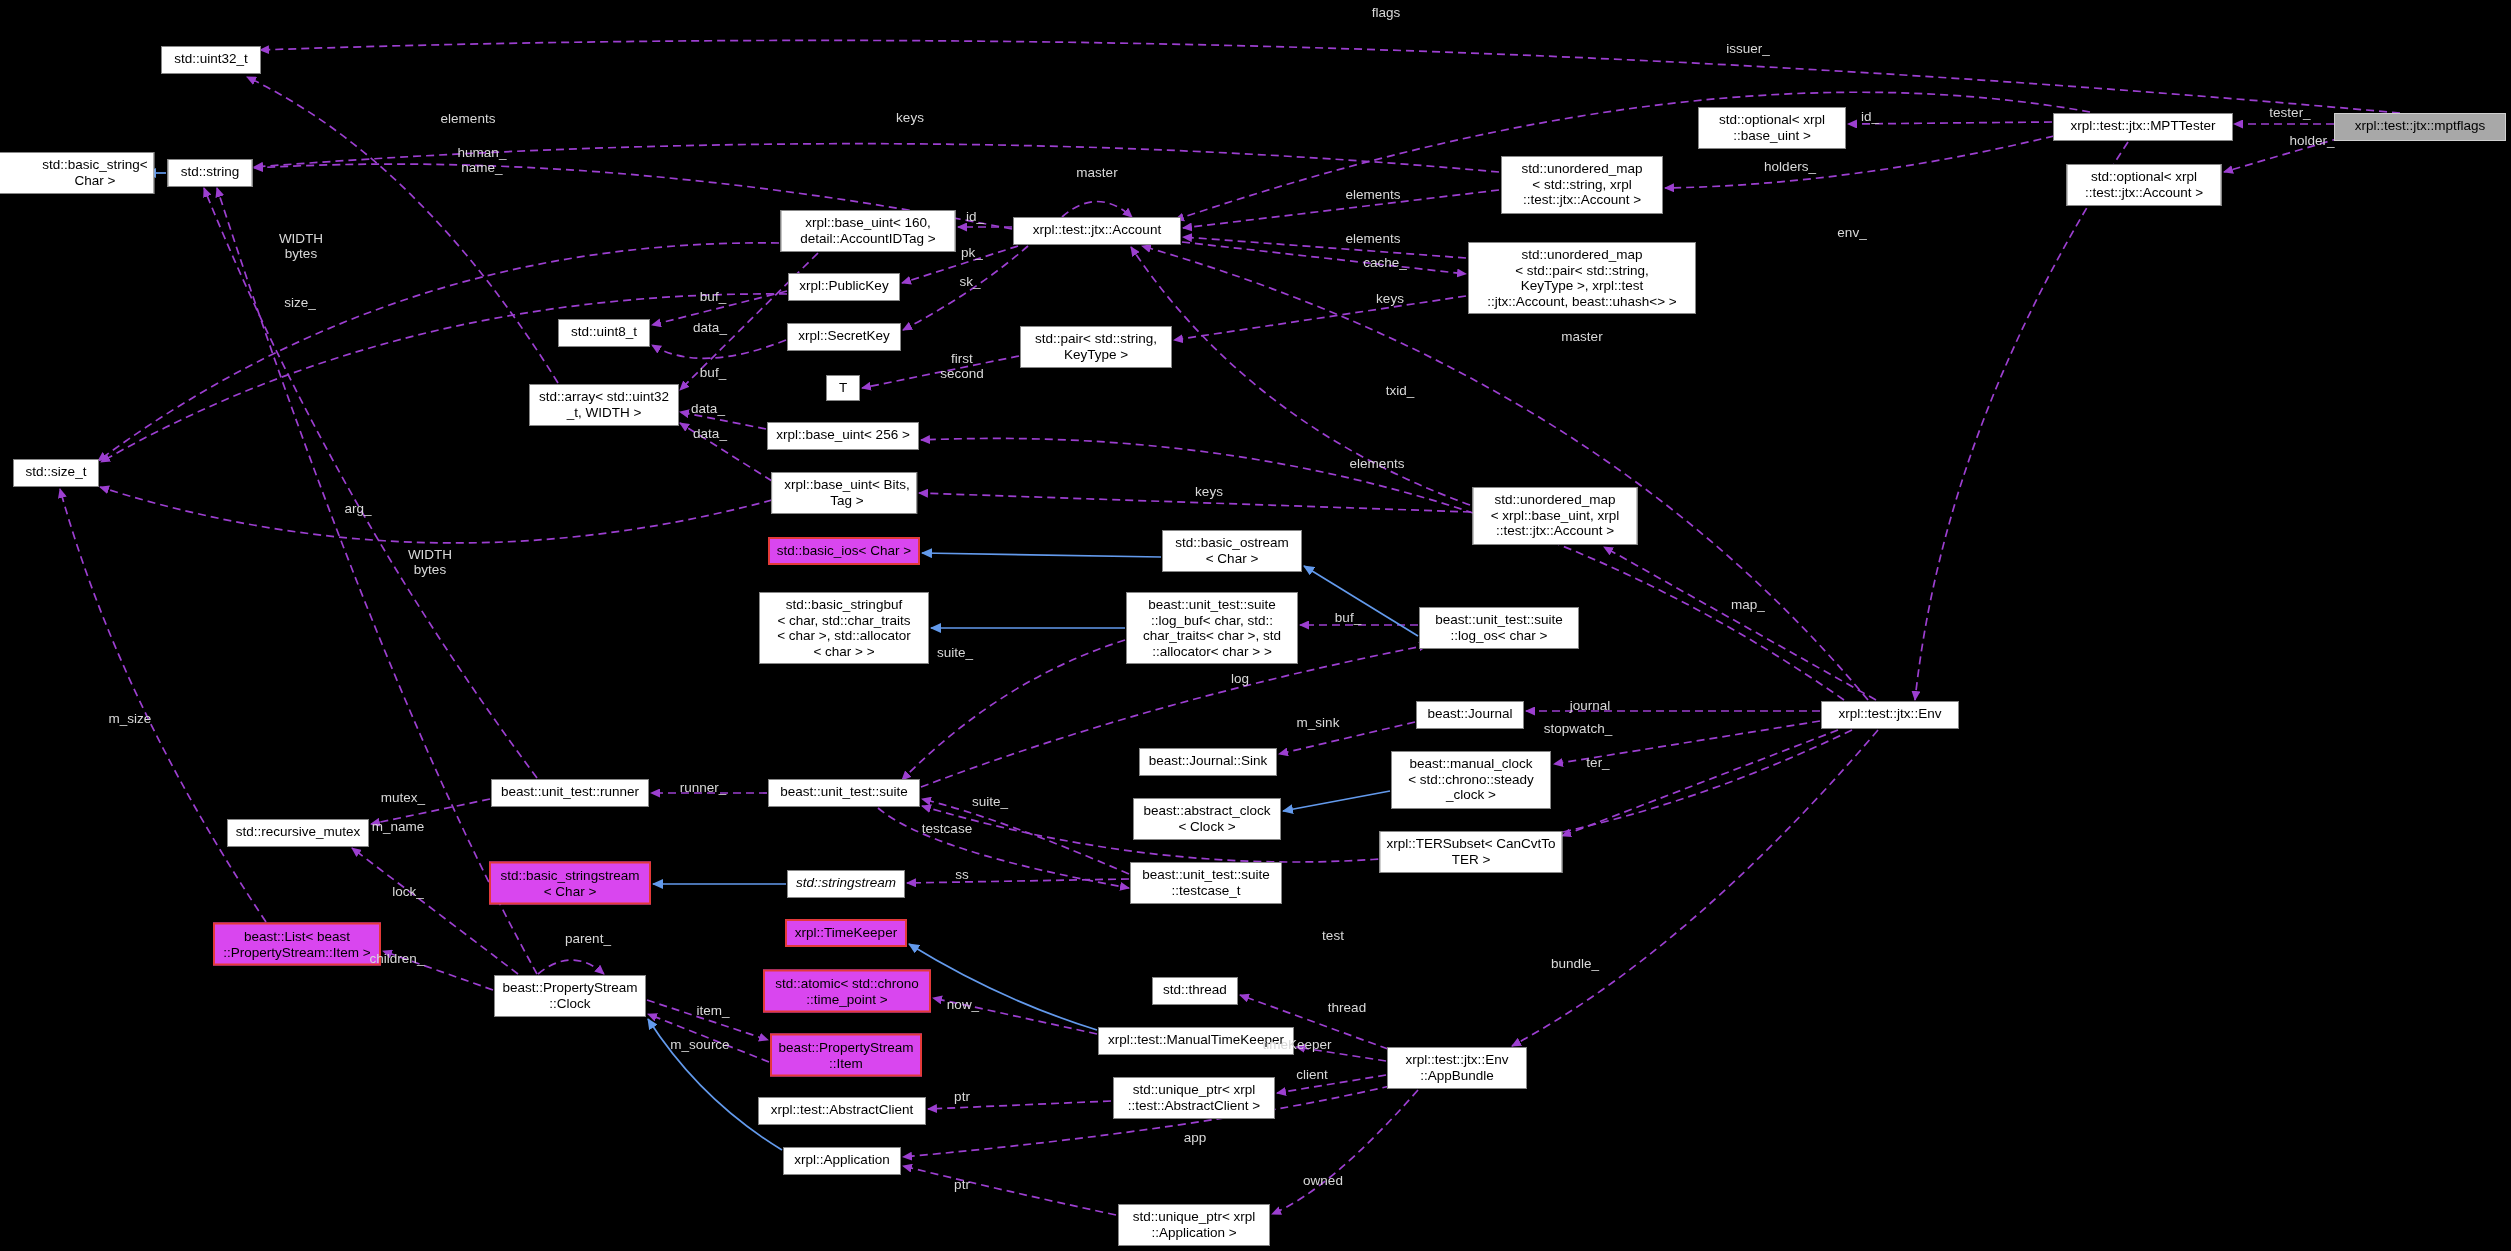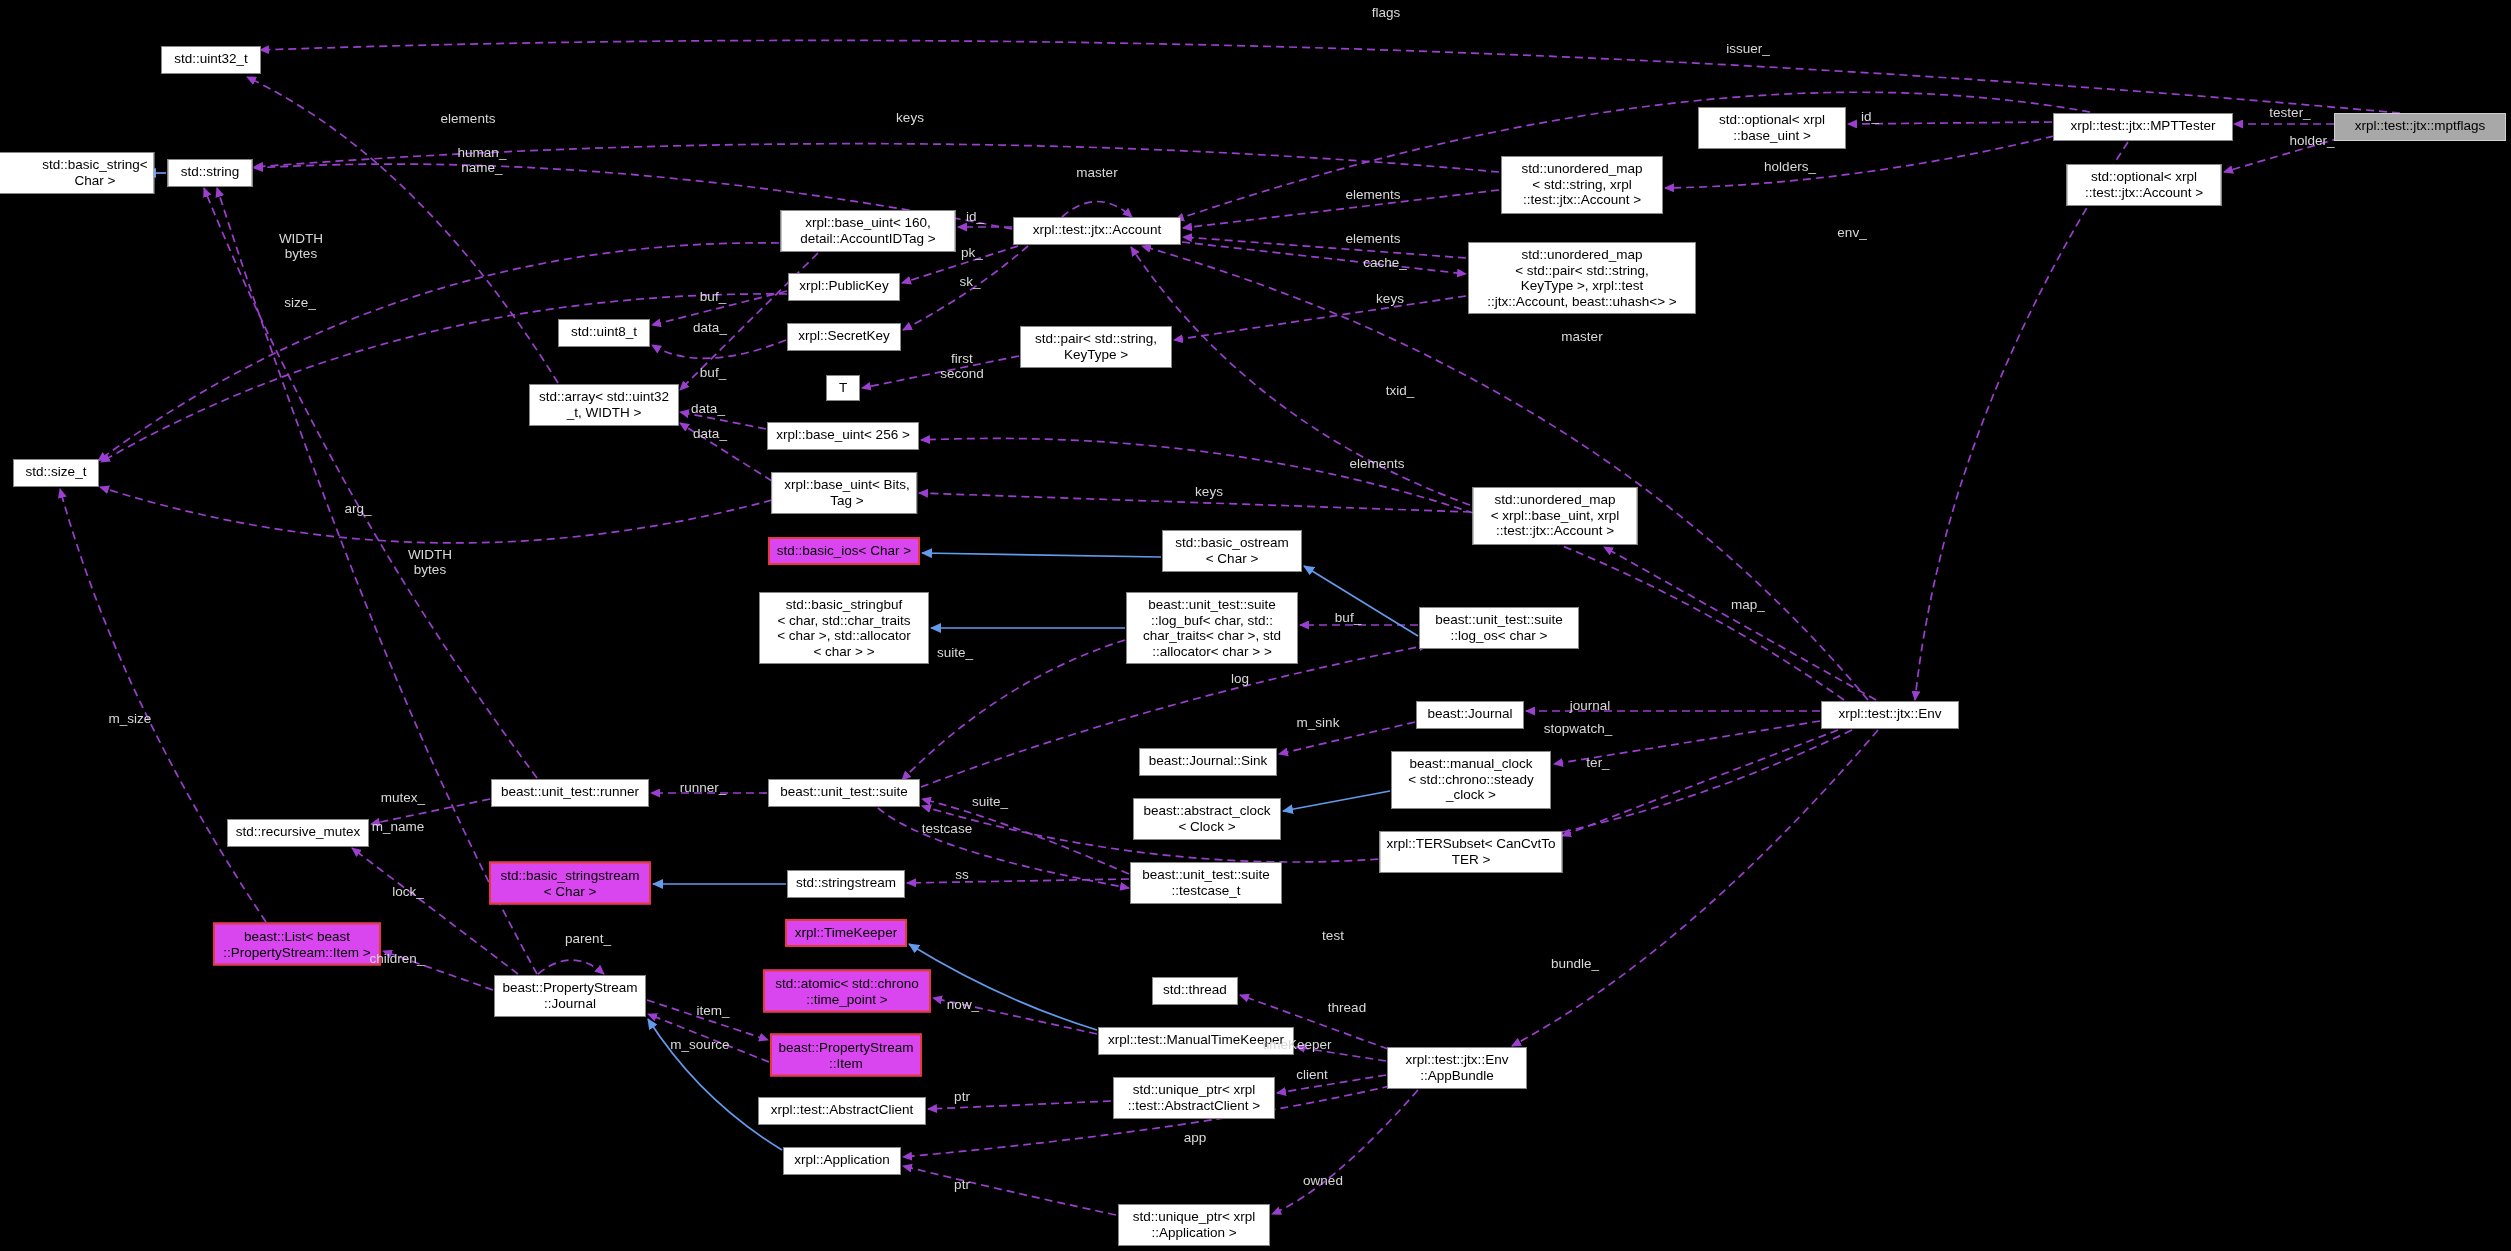--- a/index.html
+++ b/index.html
@@ -226,37 +226,37 @@
       <div class="node" style="left: 844px; top: 793px; min-width: 152px; min-height: 28px;">
         <div>beast::unit_test::suite</div>
       </div>
       <div class="node" style="left: 570px; top: 793px; min-width: 158px; min-height: 28px;">
         <div>beast::unit_test::runner</div>
       </div>
       <div class="node" style="left: 1206px; top: 883px; min-width: 152px; min-height: 42px;">
         <div>beast::unit_test::suite</div>
         <div>::testcase_t</div>
       </div>
-      <div class="node" style="left: 846px; top: 884px; min-width: 118px; min-height: 28px;">
+      <div class="node" style="left: 846px; top: 884px; min-width: 118px; min-height: 28px; font-style: italic;">
         <div>std::stringstream</div>
       </div>
       <div class="node highlight" style="left: 570px; top: 883px; min-width: 162px; min-height: 42px;">
         <div>std::basic_stringstream</div>
         <div>&lt; Char &gt;</div>
       </div>
       <div class="node" style="left: 298px; top: 833px; min-width: 142px; min-height: 28px;">
         <div>std::recursive_mutex</div>
       </div>
       <div class="node highlight" style="left: 297px; top: 944px; min-width: 168px; min-height: 42px;">
         <div>beast::List&lt; beast</div>
         <div>::PropertyStream::Item &gt;</div>
       </div>
       <div class="node" style="left: 570px; top: 996px; min-width: 152px; min-height: 42px;">
         <div>beast::PropertyStream</div>
-        <div>::Journal</div>
+        <div>::Clock</div>
       </div>
       <div class="node highlight" style="left: 846px; top: 933px; min-width: 122px; min-height: 28px;">
         <div>xrpl::TimeKeeper</div>
       </div>
       <div class="node highlight" style="left: 847px; top: 991px; min-width: 168px; min-height: 42px;">
         <div>std::atomic&lt; std::chrono</div>
         <div>::time_point &gt;</div>
       </div>
       <div class="node highlight" style="left: 846px; top: 1055px; min-width: 152px; min-height: 42px;">
         <div>beast::PropertyStream</div>

